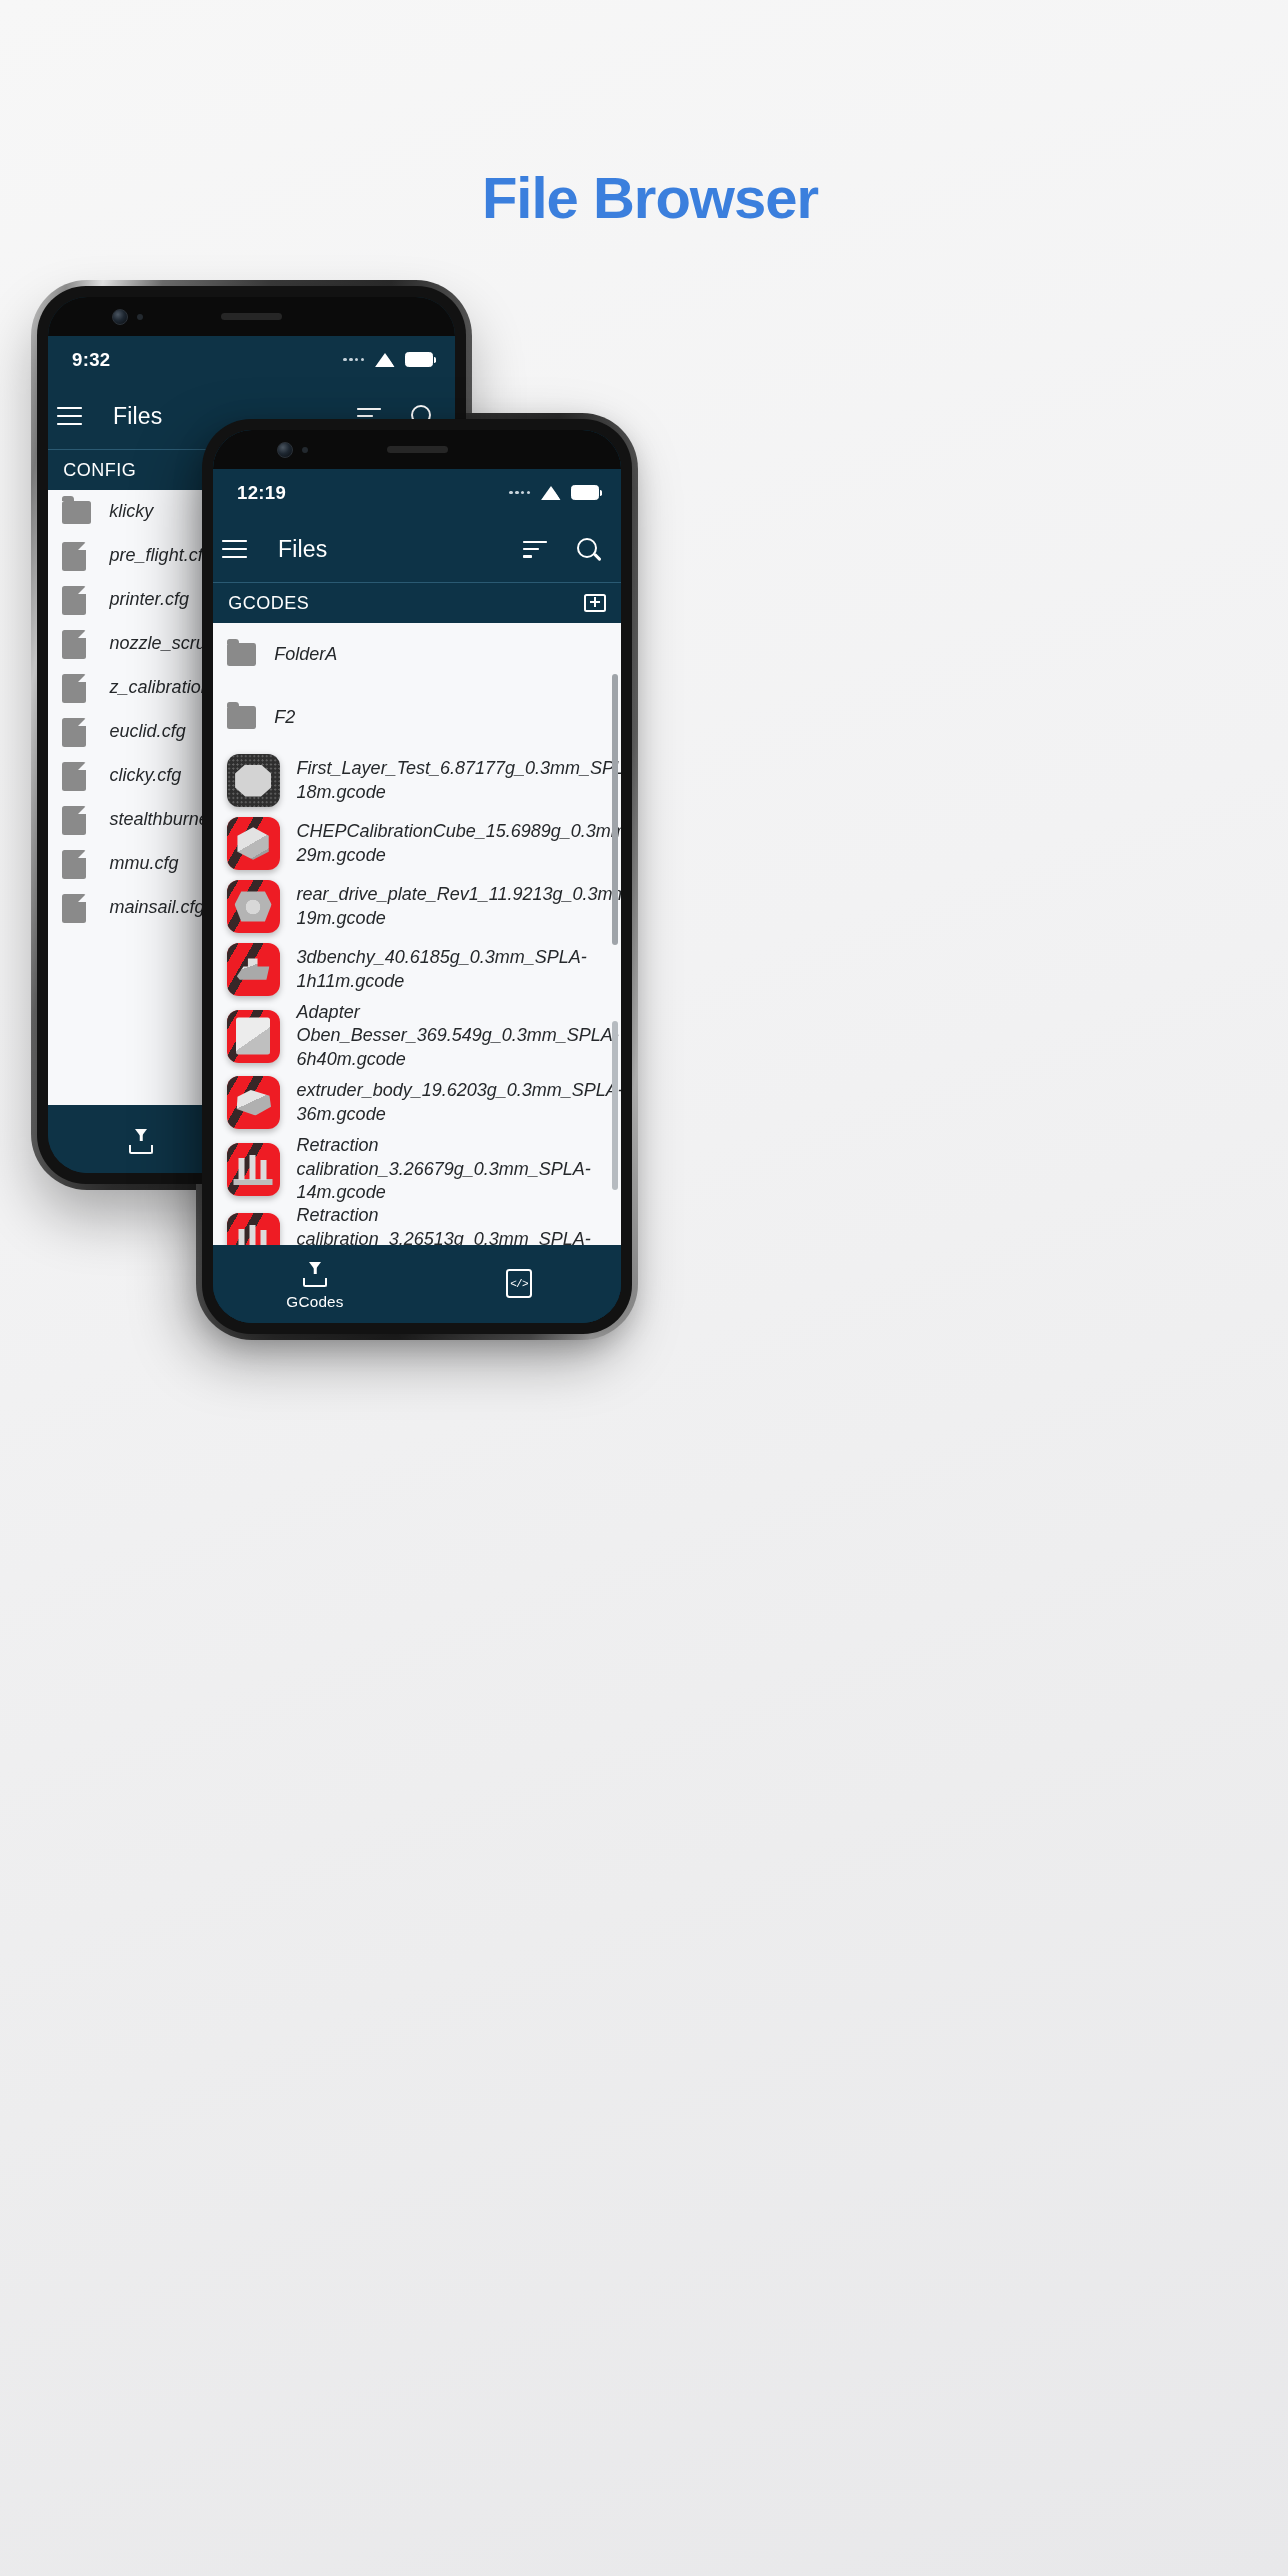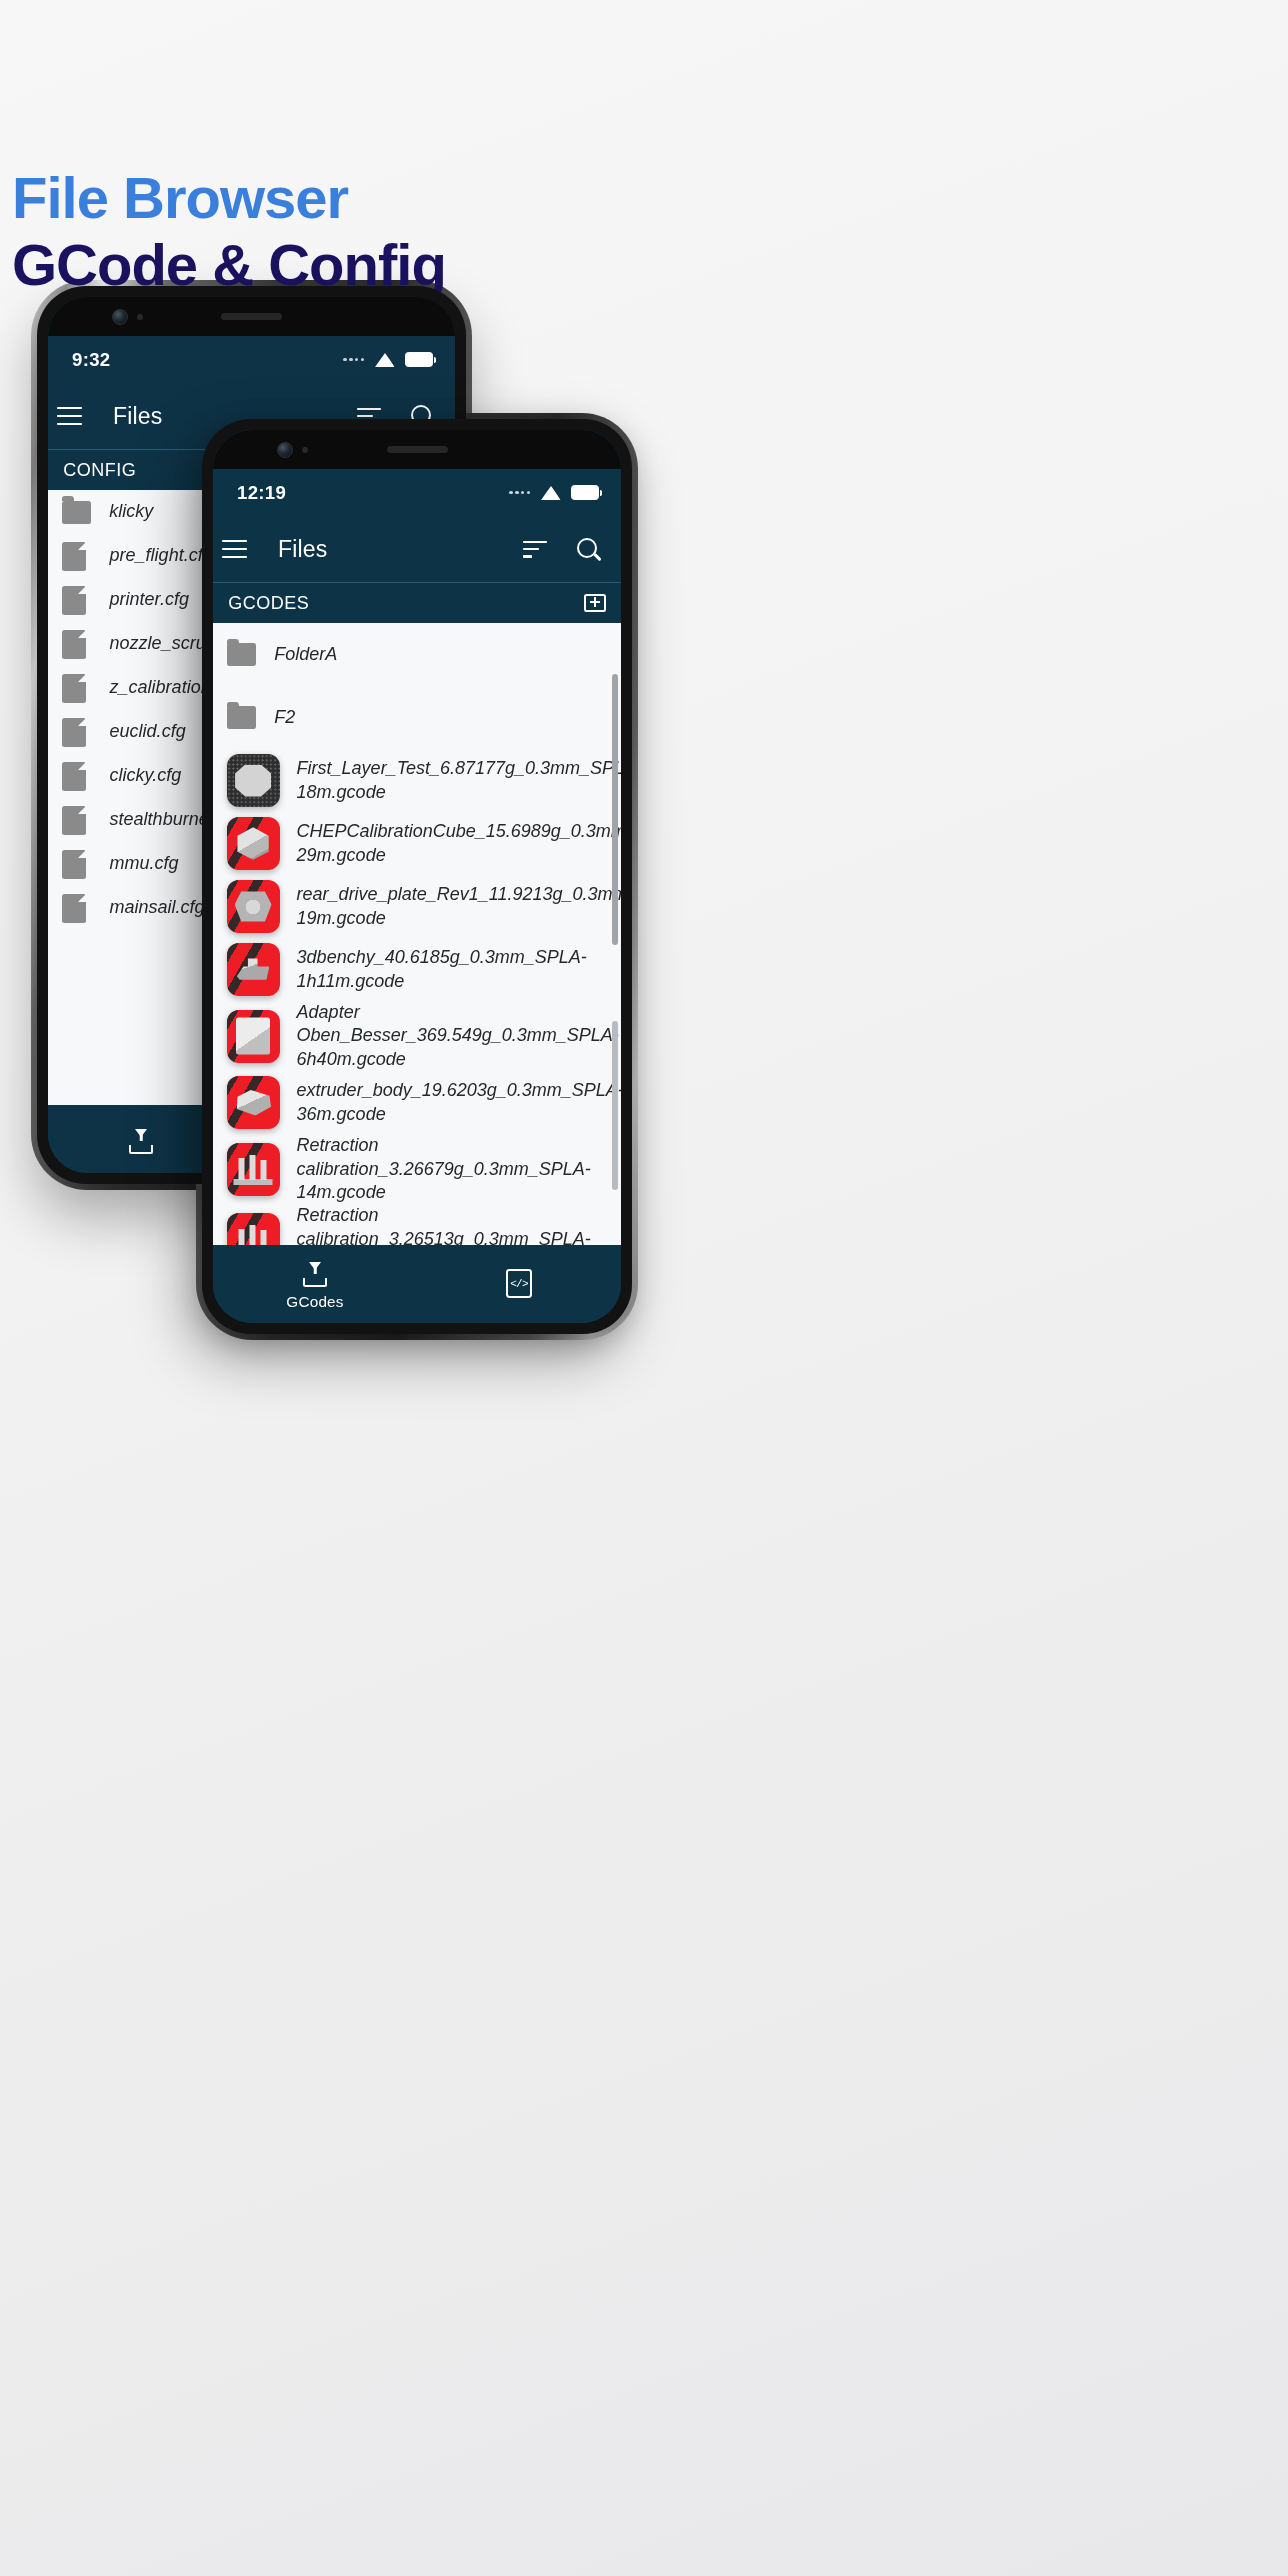--- a/index.html
+++ b/index.html
@@ -10,20 +10,21 @@
   }
   body {
     background: linear-gradient(160deg, #f7f7f7 0%, #f2f2f3 40%, #ededee 70%, #e8e8ea 100%);
     position: relative;
   }
 
   
   .headline {
     position: absolute;
     top: 168px; left: 12px; right: 0;
+    text-align: center;
     line-height: 1.04;
   }
   .headline .line1 {
     display: block;
     font-size: 58px;
     font-weight: bold;
     letter-spacing: -1px;
     color: #3b7fdd;
   }
   .headline .line2 {
@@ -388,21 +389,20 @@
   
   .bottom-nav.back {
     height: 68px; justify-content: flex-start; padding-left: 81px;
   }
 </style>
 </head>
 <body>
 
 <div class="headline">
   <span class="line1">File Browser</span>
-  <span class="line2">GCode &amp; Config</span>
 </div>
 
 <div class="phone" id="phone-back">
   <div class="phone-inner">
     <div class="screen">
 
       <div class="sensor-strip">
         <span class="cam-lens"></span>
         <span class="cam-dot"></span>
         <span class="speaker-slot"></span>

